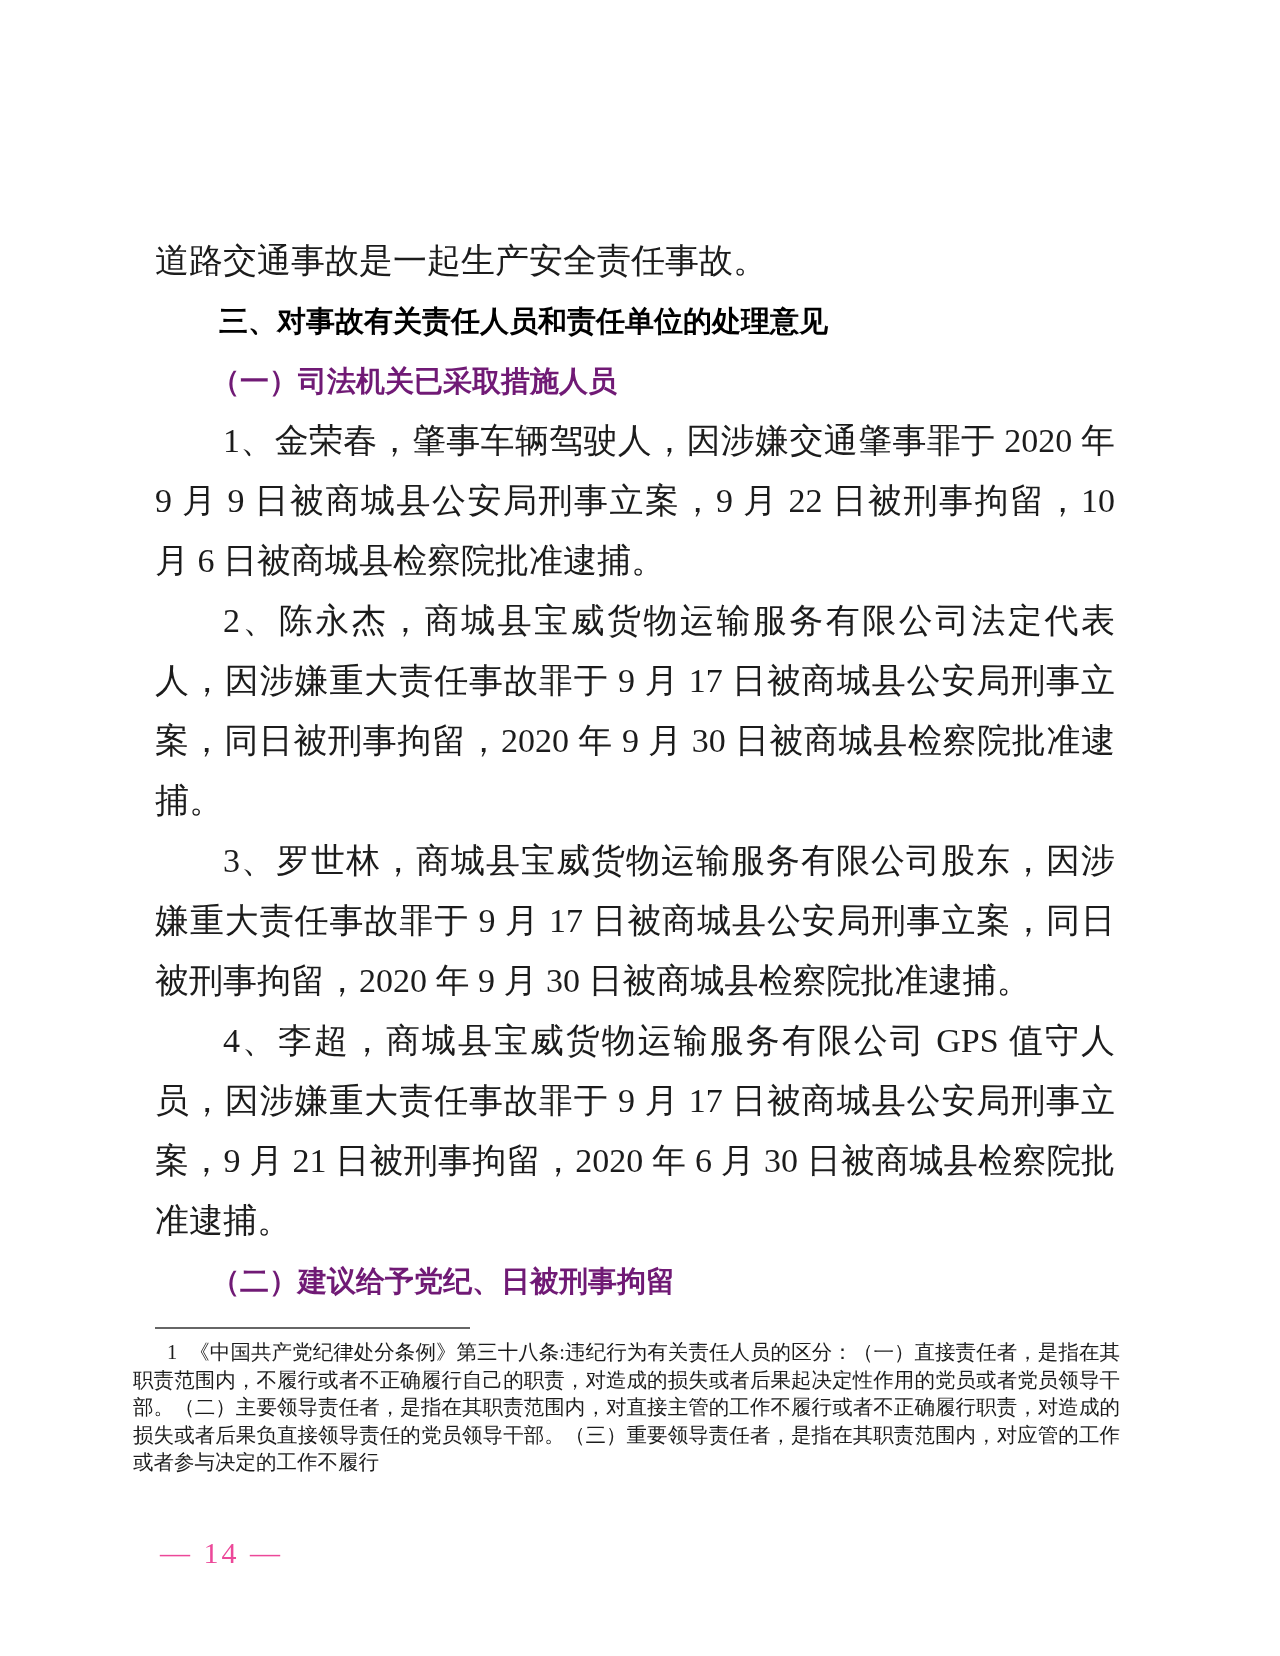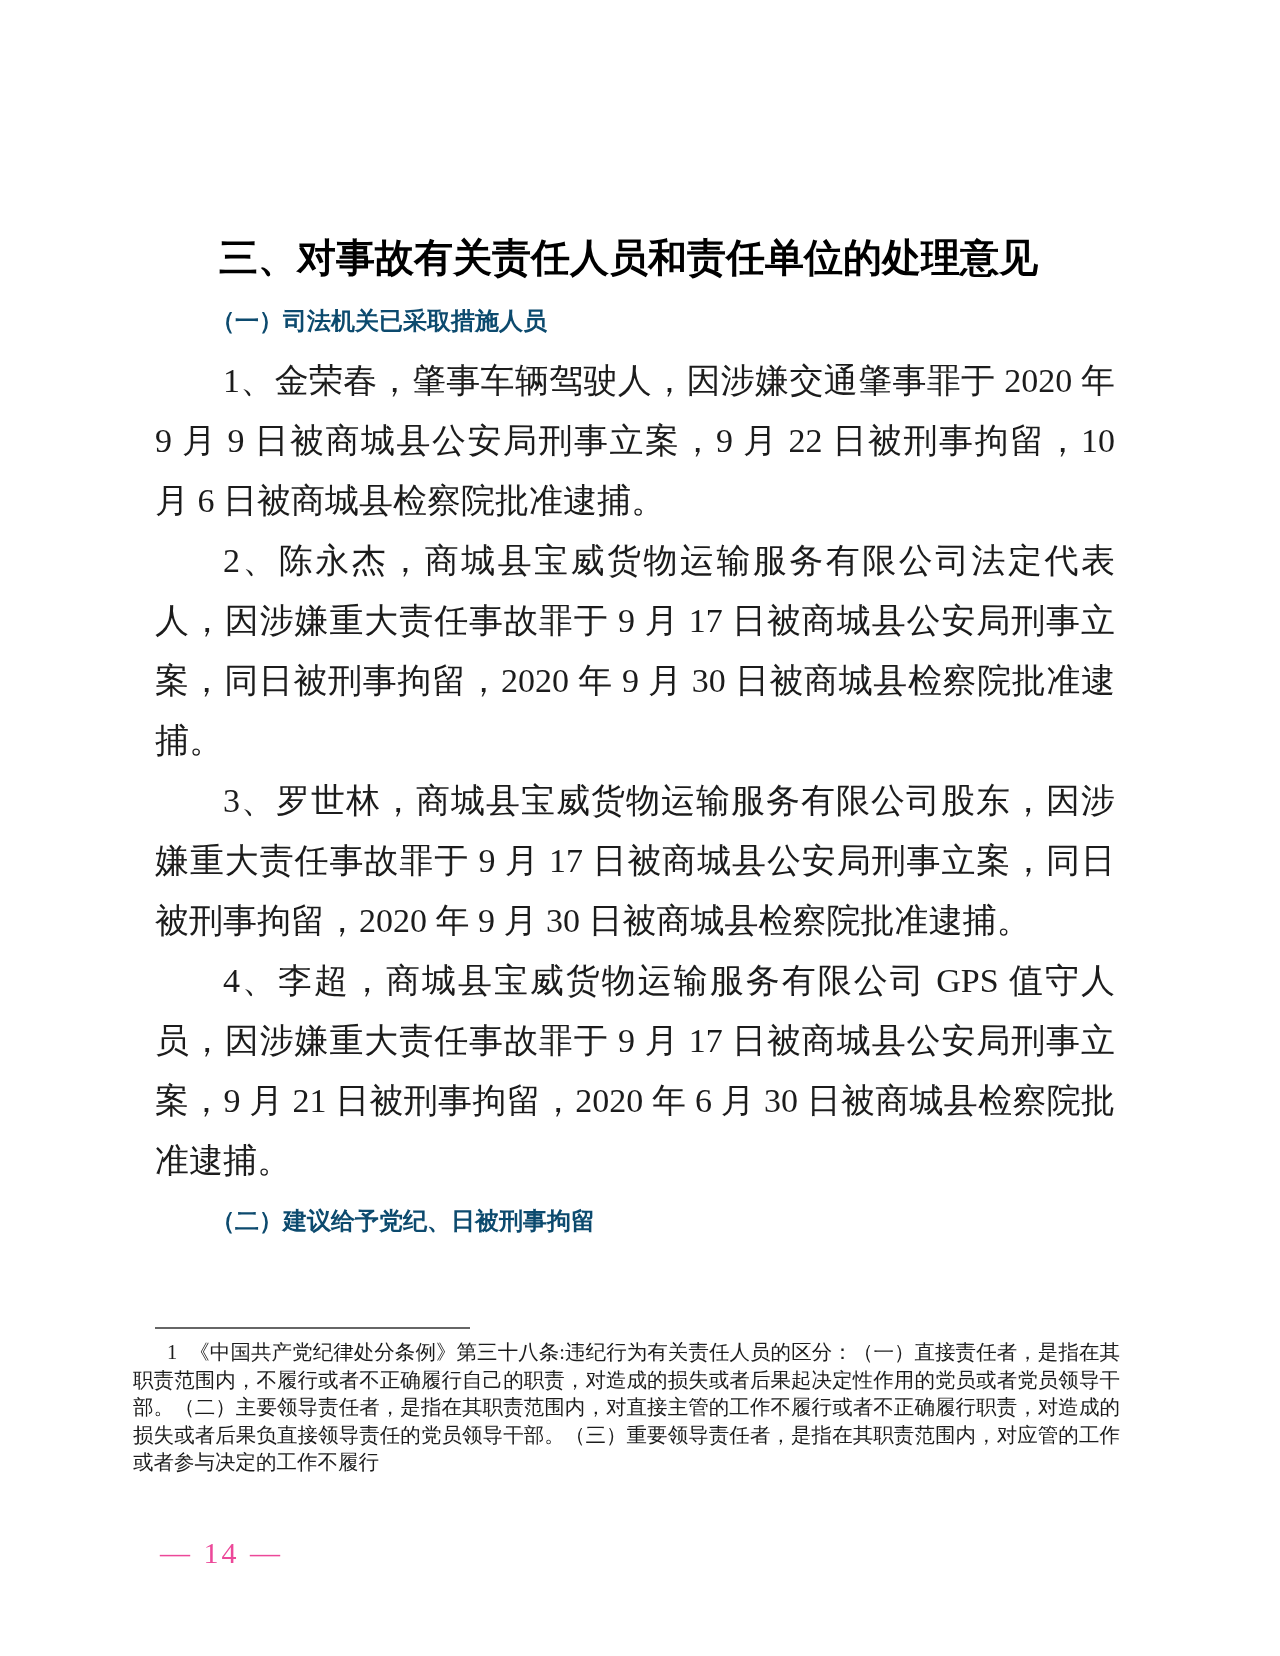--- a/index.html
+++ b/index.html
@@ -15,27 +15,27 @@
   .body-text{
     position:absolute;
     left:155px;top:231px;width:960px;
     font-size:34px;line-height:60px;
     text-align:justify;
   }
   .body-text p,.body-text h2,.body-text h3{margin:0;padding:0;}
   .para{text-indent:68px;}
   .cont{text-indent:0;}
   .sec-heading{
-    font-family:Liberation Mono, monospace;
+    font-family:Liberation Sans, sans-serif;
     font-weight:700;color:#000;
-    font-size:39px;text-indent:64px;
+    font-size:29px;text-indent:64px;
   }
   .sub-heading{
-    font-weight:700;color:#0c4a6e;
-    font-size:24px;text-indent:56px;
+    font-weight:700;color:#701a75;
+    font-size:29px;text-indent:56px;
   }
   sup.fn-ref{
     font-size:19px;line-height:0;vertical-align:super;
   }
   .fn-sep{
     position:absolute;left:155px;top:1327px;
     width:315px;height:2px;background:#666;
   }
   .footnote{
     position:absolute;left:133px;top:1339px;width:987px;
@@ -48,20 +48,21 @@
     position:absolute;left:160px;top:1536px;
     font-size:30px;letter-spacing:3px;color:#ec4899;
   }
 </style>
 </head>
 <body>
 
 <div class="page">
 
   <main class="body-text">
+    <p class="cont">道路交通事故是一起生产安全责任事故。</p>
 
     <h2 class="sec-heading">三、对事故有关责任人员和责任单位的处理意见</h2>
 
     <h3 class="sub-heading">（一）司法机关已采取措施人员</h3>
 
     <p class="para">1、金荣春，肇事车辆驾驶人，因涉嫌交通肇事罪于 2020 年 9 月 9 日被商城县公安局刑事立案，9 月 22 日被刑事拘留，10 月 6 日被商城县检察院批准逮捕。</p>
 
     <p class="para">2、陈永杰，商城县宝威货物运输服务有限公司法定代表人，因涉嫌重大责任事故罪于 9 月 17 日被商城县公安局刑事立案，同日被刑事拘留，2020 年 9 月 30 日被商城县检察院批准逮捕。</p>
 
     <p class="para">3、罗世林，商城县宝威货物运输服务有限公司股东，因涉嫌重大责任事故罪于 9 月 17 日被商城县公安局刑事立案，同日被刑事拘留，2020 年 9 月 30 日被商城县检察院批准逮捕。</p>

